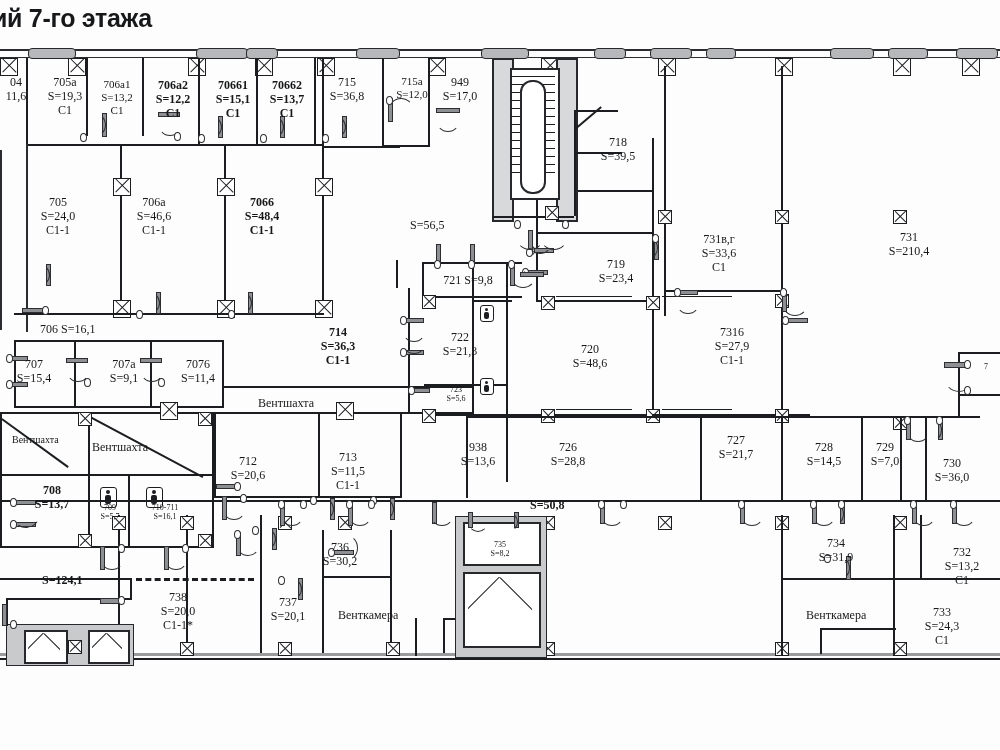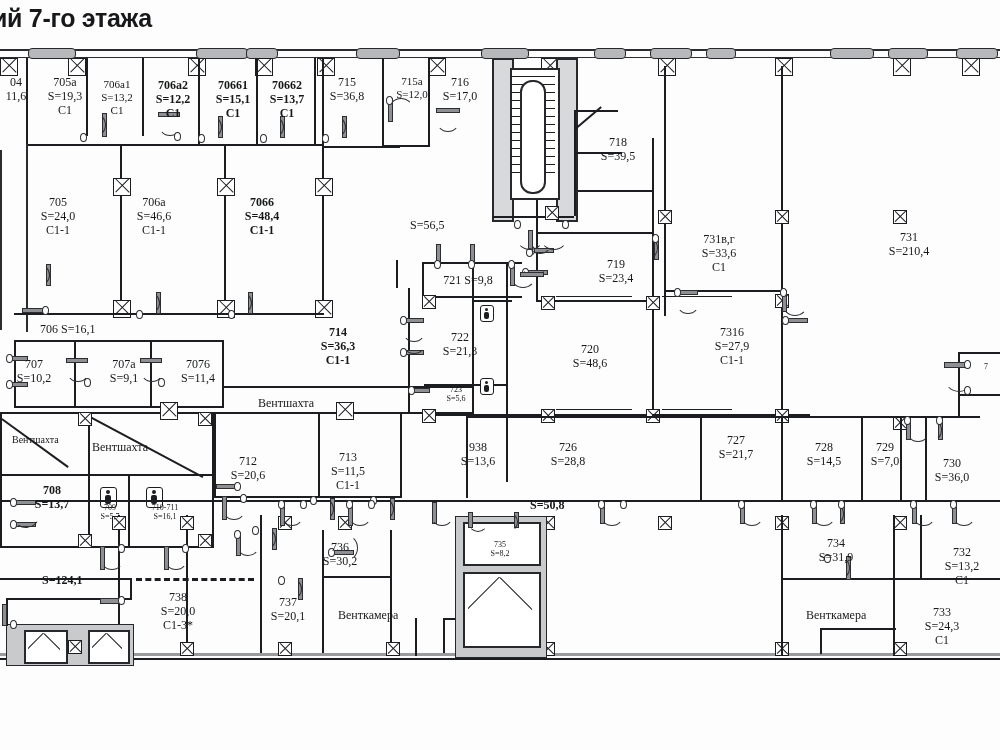--- a/index.html
+++ b/index.html
@@ -657,21 +657,21 @@
   </div>
   <div class="room r-md" style="left:318px;top:75px;width:58px;">
     <span class="num">715</span>
     <span class="ar">S=36,8</span>
   </div>
   <div class="room r-sm" style="left:386px;top:75px;width:52px;">
     <span class="num">715а</span>
     <span class="ar">S=12,0</span>
   </div>
   <div class="room r-md" style="left:432px;top:75px;width:56px;">
-    <span class="num">716</span>
+    <span class="num">949</span>
     <span class="ar">S=17,0</span>
   </div>
   <div class="room r-md" style="left:590px;top:135px;width:56px;">
     <span class="num">718</span>
     <span class="ar">S=39,5</span>
   </div>
   <div class="room r-md" style="left:688px;top:232px;width:62px;">
     <span class="num">731в,г</span>
     <span class="ar">S=33,6</span>
     <span class="cl">С1</span>
@@ -708,21 +708,21 @@
     <span class="num">720</span>
     <span class="ar">S=48,6</span>
   </div>
   <div class="room r-md" style="left:704px;top:325px;width:56px;">
     <span class="num">7316</span>
     <span class="ar">S=27,9</span>
     <span class="cl">С1-1</span>
   </div>
   <div class="room r-md" style="left:8px;top:357px;width:52px;">
     <span class="num">707</span>
-    <span class="ar">S=10,2</span>
+    <span class="ar">S=15,4</span>
   </div>
   <div class="room r-md" style="left:98px;top:357px;width:52px;">
     <span class="num">707а</span>
     <span class="ar">S=9,1</span>
   </div>
   <div class="room r-md" style="left:172px;top:357px;width:52px;">
     <span class="num">7076</span>
     <span class="ar">S=11,4</span>
   </div>
   <div class="room r-md" style="left:428px;top:273px;width:80px;">
@@ -789,21 +789,21 @@
     <span class="num">736</span>
     <span class="ar">S=30,2</span>
   </div>
   <div class="room r-md" style="left:264px;top:595px;width:48px;">
     <span class="num">737</span>
     <span class="ar">S=20,1</span>
   </div>
   <div class="room r-md" style="left:150px;top:590px;width:56px;">
     <span class="num">738</span>
     <span class="ar">S=20,0</span>
-    <span class="cl">С1-3*</span>
+    <span class="cl">С1-1*</span>
   </div>
   <div class="room r-md" style="left:810px;top:536px;width:52px;">
     <span class="num">734</span>
     <span class="ar">S=31,9</span>
   </div>
   <div class="room r-md" style="left:936px;top:545px;width:52px;">
     <span class="num">732</span>
     <span class="ar">S=13,2</span>
     <span class="cl">С1</span>
   </div>

